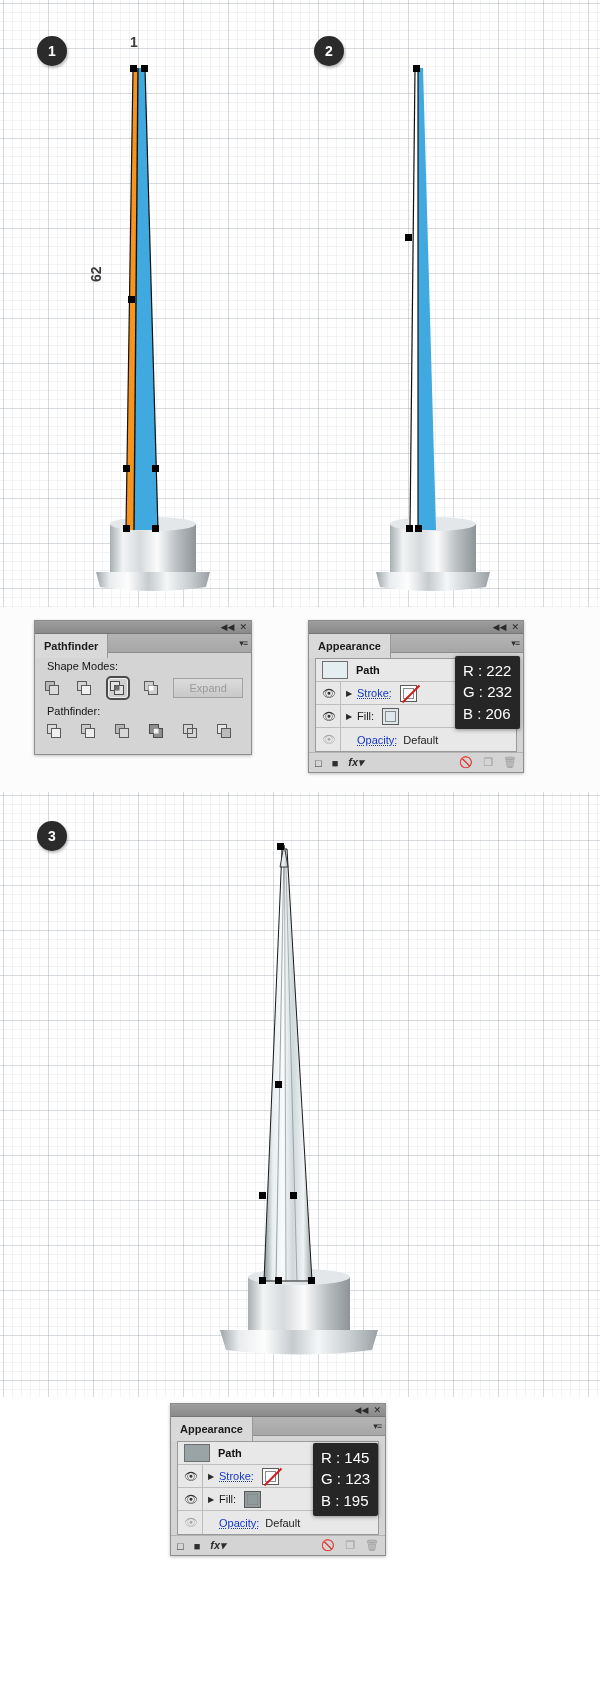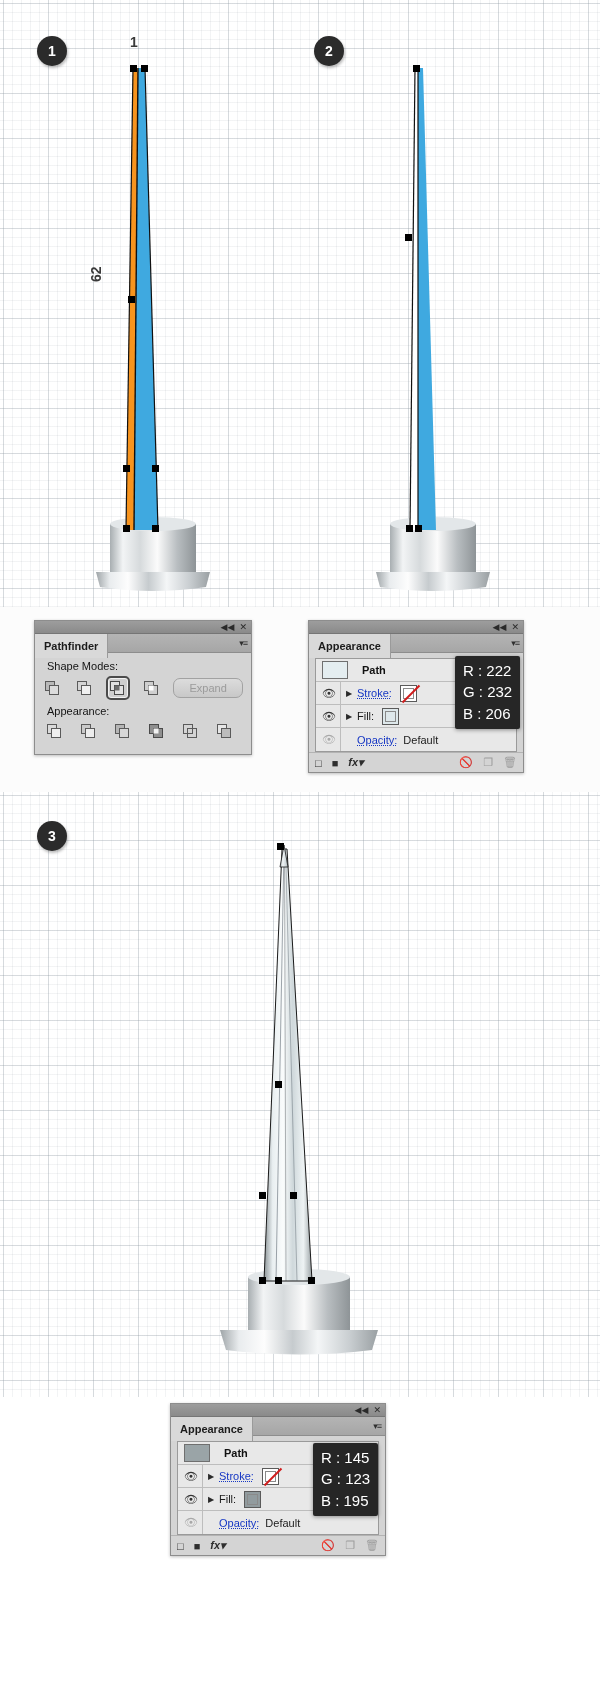--- a/index.html
+++ b/index.html
@@ -116,21 +116,21 @@
   .pf-btn.selected {
     border:2px solid #4a4a4a; border-radius:5px;
     background:#cfcfcf;
     box-shadow:inset 0 0 0 1px #f1f1f1;
     width:26px; height:24px;
   }
   .expand-btn {
     margin-left:auto;
     width:78px; height:20px;
     background:linear-gradient(to bottom,#dcdcdc,#c8c8c8);
-    border:1px solid #a2a2a2; border-radius:7px;
+    border:1px solid #a2a2a2; border-radius:0;
     color:#9b9b9b; font-size:11px;
     display:flex; align-items:center; justify-content:center;
   }
 
   
   .ap-list { background:#e8e8e8; border:1px solid #9a9a9a; }
   .ap-row {
     height:23px; display:flex; align-items:center;
     border-bottom:1px solid #bdbdbd;
     padding-left:2px;
@@ -144,21 +144,21 @@
   .ap-tri { width:16px; text-align:center; font-size:8px; color:#2a2a2a; }
   .ap-name { font-size:11px; color:#1b1b1b; }
   .ap-link {
     font-size:11px; color:#1637c4; text-decoration:underline;
     text-decoration-style:dotted;
   }
   .ap-thumb-big {
     width:26px; height:18px; margin:0 8px 0 4px;
     border:1px solid #6f6f6f; background:#fff;
   }
-  .ap-pathname { font-weight:bold; font-size:11px; color:#111; margin-left:6px;}
+  .ap-pathname { font-weight:bold; font-size:11px; color:#111; }
   .sw {
     width:17px; height:17px; margin-left:8px;
     border:1px solid #5a5a5a; background:#fff;
     position:relative; flex:0 0 auto;
   }
   .sw-inner { position:absolute; inset:2px; border:1px solid #8a8a8a; }
   .sw-none::after {
     content:""; position:absolute; left:-2px; top:50%;
     width:24px; height:2px; background:#d01c1c;
     transform:rotate(-45deg); transform-origin:center;
@@ -313,21 +313,21 @@
       </span>
       <span class="pf-btn">
         <svg width="15" height="15" viewBox="0 0 15 15">
             <rect x="0.5" y="0.5" width="9" height="9" fill="#cfcfcf" stroke="#5a5a5a"></rect>
             <rect x="4.5" y="4.5" width="9" height="9" fill="#cfcfcf" stroke="#5a5a5a"></rect>
             <rect x="4.5" y="4.5" width="5" height="5" fill="#ffffff"></rect>
           </svg>
       </span>
       <span class="expand-btn">Expand</span>
     </div>
-    <div class="pf-label">Appearance:</div>
+    <div class="pf-label">Pathfinder:</div>
     <div class="pf-row" style="gap:12px;">
       <span class="pf-btn">
         <svg width="15" height="15" viewBox="0 0 15 15">
             <rect x="0.5" y="0.5" width="9" height="9" fill="#dadada" stroke="#5a5a5a"></rect>
             <rect x="4.5" y="4.5" width="9" height="9" fill="#efefef" stroke="#5a5a5a"></rect>
             <line x1="4.5" y1="4.5" x2="9.5" y2="4.5" stroke="#5a5a5a"></line>
           </svg>
       </span>
       <span class="pf-btn">
         <svg width="15" height="15" viewBox="0 0 15 15">

